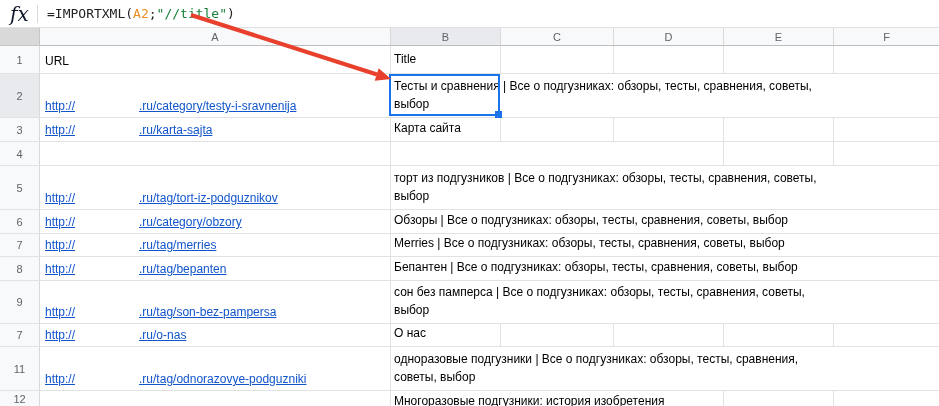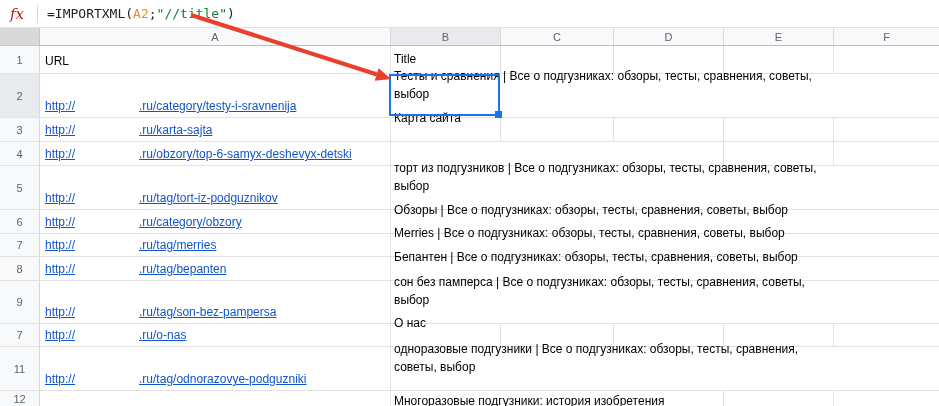--- a/index.html
+++ b/index.html
@@ -2,21 +2,21 @@
 <html><head>
 <meta charset="utf-8">
 <style>
   html,body{margin:0;padding:0;background:#fff;}
   .stage{position:relative;width:939px;height:406px;overflow:hidden;background:#fff;
          font-family:"Liberation Sans",sans-serif;-webkit-font-smoothing:antialiased;}
 
   
   .fbar{position:absolute;left:0;top:0;width:939px;height:27px;background:#fff;
         border-bottom:1px solid #e0e0e0;display:flex;align-items:center;}
-  .fx{font-family:"DejaVu Serif",serif;font-style:italic;font-size:15px;color:#b91c1c;
+  .fx{font-family:"DejaVu Serif",serif;font-style:italic;font-size:20px;color:#0f172a;
       padding-left:10px;width:24px;}
   .fdiv{width:1px;height:18px;background:#d8d8d8;margin-left:3px;margin-right:9px;}
   .formula{font-family:"DejaVu Sans Mono",monospace;font-size:13px;color:#222;white-space:pre;}
   .tok-ref{color:#ef8d22;}
   .tok-str{color:#188038;}
 
   
   .chead{position:absolute;left:0;top:28px;width:939px;height:18px;background:#f8f9fa;
          border-bottom:1px solid #bdbdbd;box-sizing:border-box;}
   .corner{position:absolute;left:0;top:0;width:39px;height:17px;background:#d9d9d9;
@@ -33,21 +33,21 @@
   .rh{position:absolute;left:0;top:0;bottom:0;width:40px;background:#f8f9fa;
       border-right:1px solid #d9d9d9;box-sizing:border-box;display:flex;align-items:center;
       justify-content:center;font-size:11px;color:#5f6368;}
   .rh.hl{background:#e8eaed;}
   .vl{position:absolute;top:0;bottom:0;width:1px;background:#e2e2e2;}
   .acell{position:absolute;left:45px;bottom:4px;white-space:nowrap;font-size:12px;color:#000;z-index:2;margin-top:36px;}
   .acell.clip{width:344px;overflow:hidden;}
   .lk{color:#1155cc;text-decoration:underline;}
   .mask{display:inline-block;width:64px;height:1px;}
   .dots{position:absolute;left:82px;bottom:2px;font-size:9px;color:#9e9e9e;letter-spacing:3px;z-index:2;}
-  .bcell{position:absolute;left:394px;bottom:14px;white-space:pre;font-size:12px;line-height:18px;
+  .bcell{position:absolute;left:394px;bottom:4px;white-space:pre;font-size:12px;line-height:18px;
          color:#000;z-index:2;}
   .top .acell,.top .bcell{bottom:auto;top:1px;}
 
   
   .sel{position:absolute;left:389px;top:74px;width:111px;height:42px;border:2px solid #1a73e8;
        box-sizing:border-box;z-index:4;pointer-events:none;}
   .handle{position:absolute;right:-4px;bottom:-4px;width:7px;height:7px;background:#1a73e8;
           pointer-events:auto;z-index:5;}
 
   
@@ -103,21 +103,20 @@
       <div class="vl" style="left:833px;"></div>
       <div class="acell"><span class="lk">http://</span><span class="mask"></span><span class="lk">.ru/karta-sajta</span></div>
       <div class="bcell">Карта сайта</div>
     </div>
 
     <div class="row" style="height:24px;">
       <div class="rh">4</div>
       <div class="vl" style="left:390px;"></div>
       <div class="vl" style="left:723px;"></div>
       <div class="vl" style="left:833px;"></div>
-      <div class="acell clip"><span class="lk">http://</span><span class="mask"></span><span class="lk">.ru/obzory/top-6-samyx-deshevyx-detski</span></div>
     </div>
 
     <div class="row" style="height:44px;">
       <div class="rh">5</div>
       <div class="vl" style="left:390px;"></div>
       <div class="acell"><span class="lk">http://</span><span class="mask"></span><span class="lk">.ru/tag/tort-iz-podguznikov</span></div>
       <div class="bcell">торт из подгузников | Все о подгузниках: обзоры, тесты, сравнения, советы,
 выбор</div>
     </div>
 

